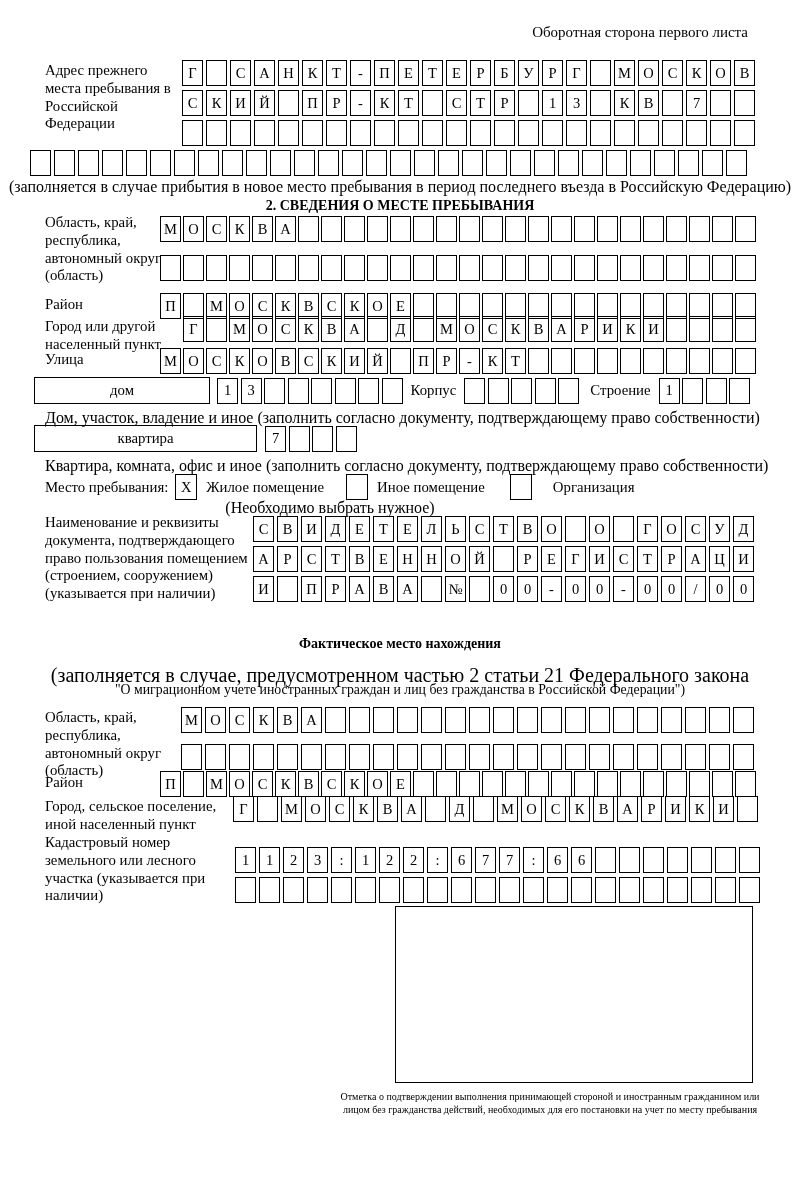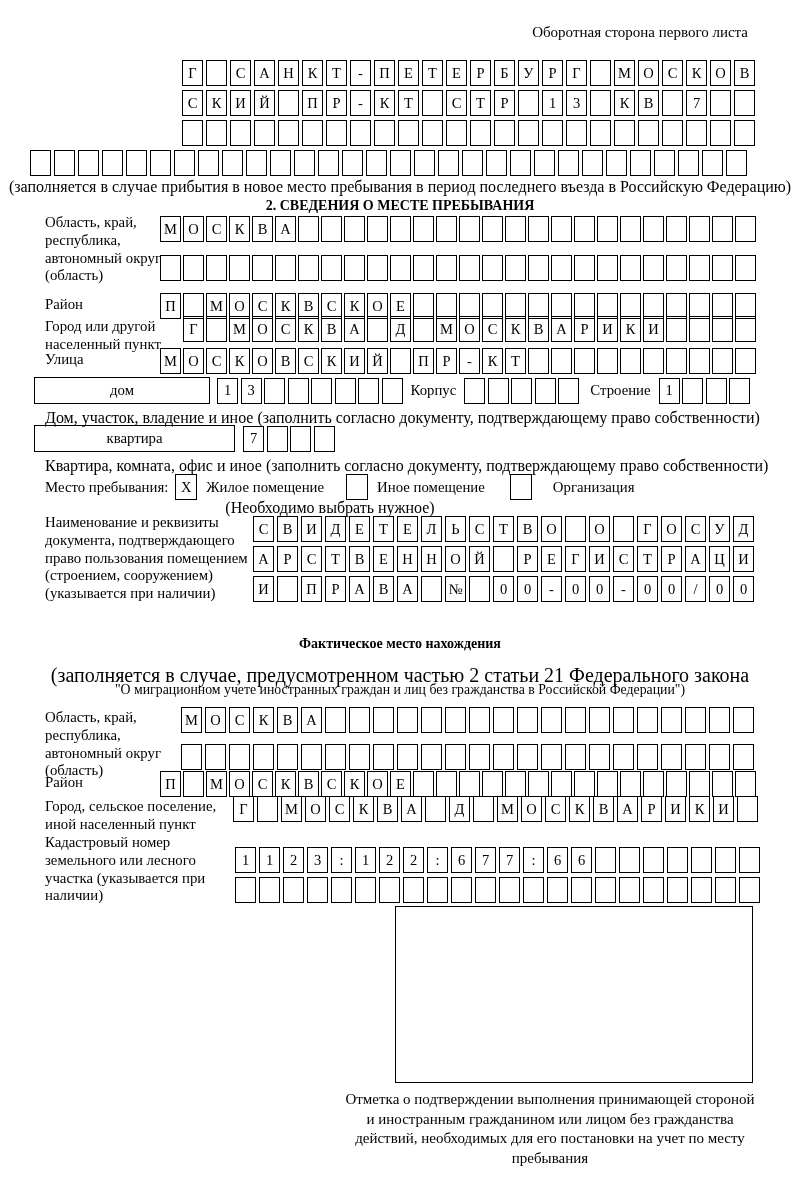--- a/index.html
+++ b/index.html
@@ -31,40 +31,41 @@
   .wide { left:0; width:800px; text-align:center; }
   .sect-title { font-weight:bold; font-size:14px; }
 
   .longbox {
     border:1.6px solid #000; height:27px;
     display:flex; align-items:center; justify-content:center;
     font-size:14.8px;
   }
   .domrow, .kvrow { display:flex; align-items:center; }
   .dombox { width:176px; margin-right:7px; }
-  .kvbox  { width:201px; margin-right:8px; }
+  .kvbox  { width:223px; margin-right:8px; }
   .inl { font-size:14.8px; white-space:nowrap; }
 
   .mestorow { display:flex; align-items:center; font-size:14.8px; }
   .checkbox {
     width:22px; height:26px; border:1.6px solid #000;
     display:inline-flex; align-items:center; justify-content:center;
     font-size:14.5px;
   }
 
   .stampbox { border:1.6px solid #000; width:358px; height:177px; background:#fff; }
-  .caption { font-size:15px; line-height:1.3; }
+  .caption { font-size:10px; line-height:1.3; }
 </style>
 </head>
 <body>
 
 <div class="page">
 
   <div class="abs hdr">Оборотная сторона первого листа</div>
 
+  <div class="abs flabel" style="left:45px; top:62px; width:140px;">Адрес прежнего места пребывания в Российской Федерации</div>
   <div class="abs rows" style="left:182px; top:60px; gap:4px;">
     <div class="cellrow g3">
         <span class="cell">Г</span>
         <span class="cell"></span>
         <span class="cell">С</span>
         <span class="cell">А</span>
         <span class="cell">Н</span>
         <span class="cell">К</span>
         <span class="cell">Т</span>
         <span class="cell">-</span>

